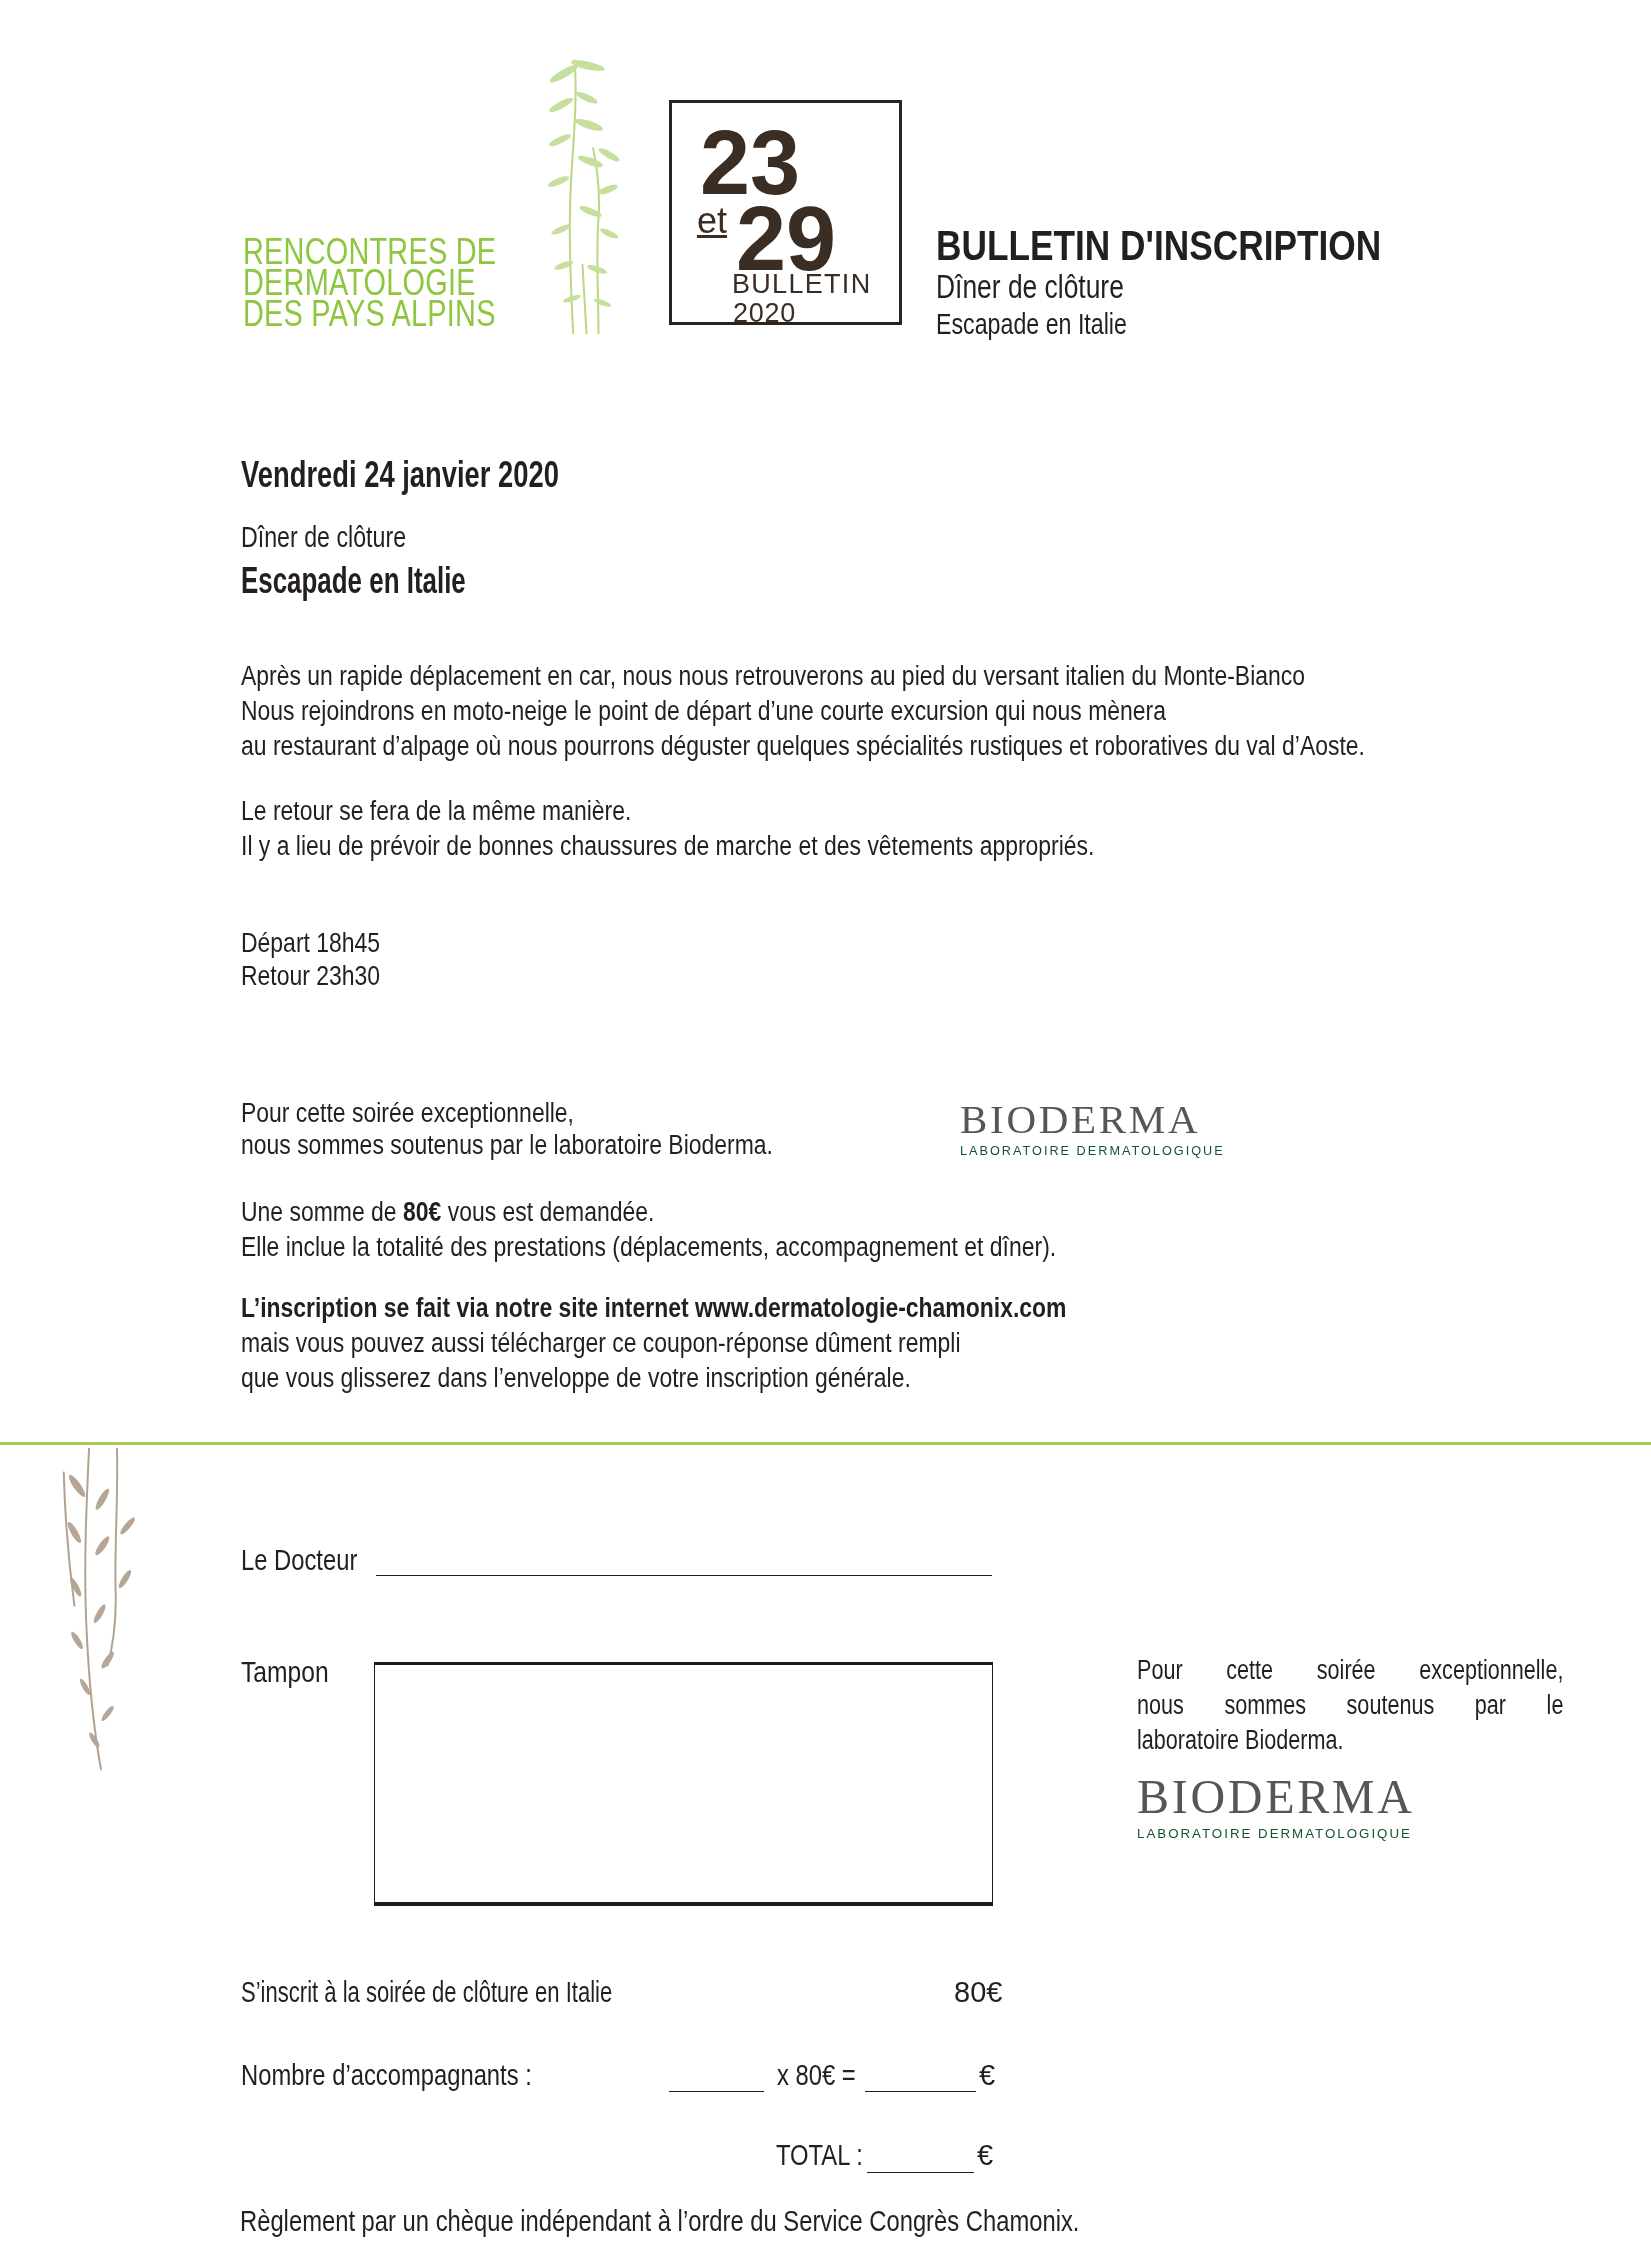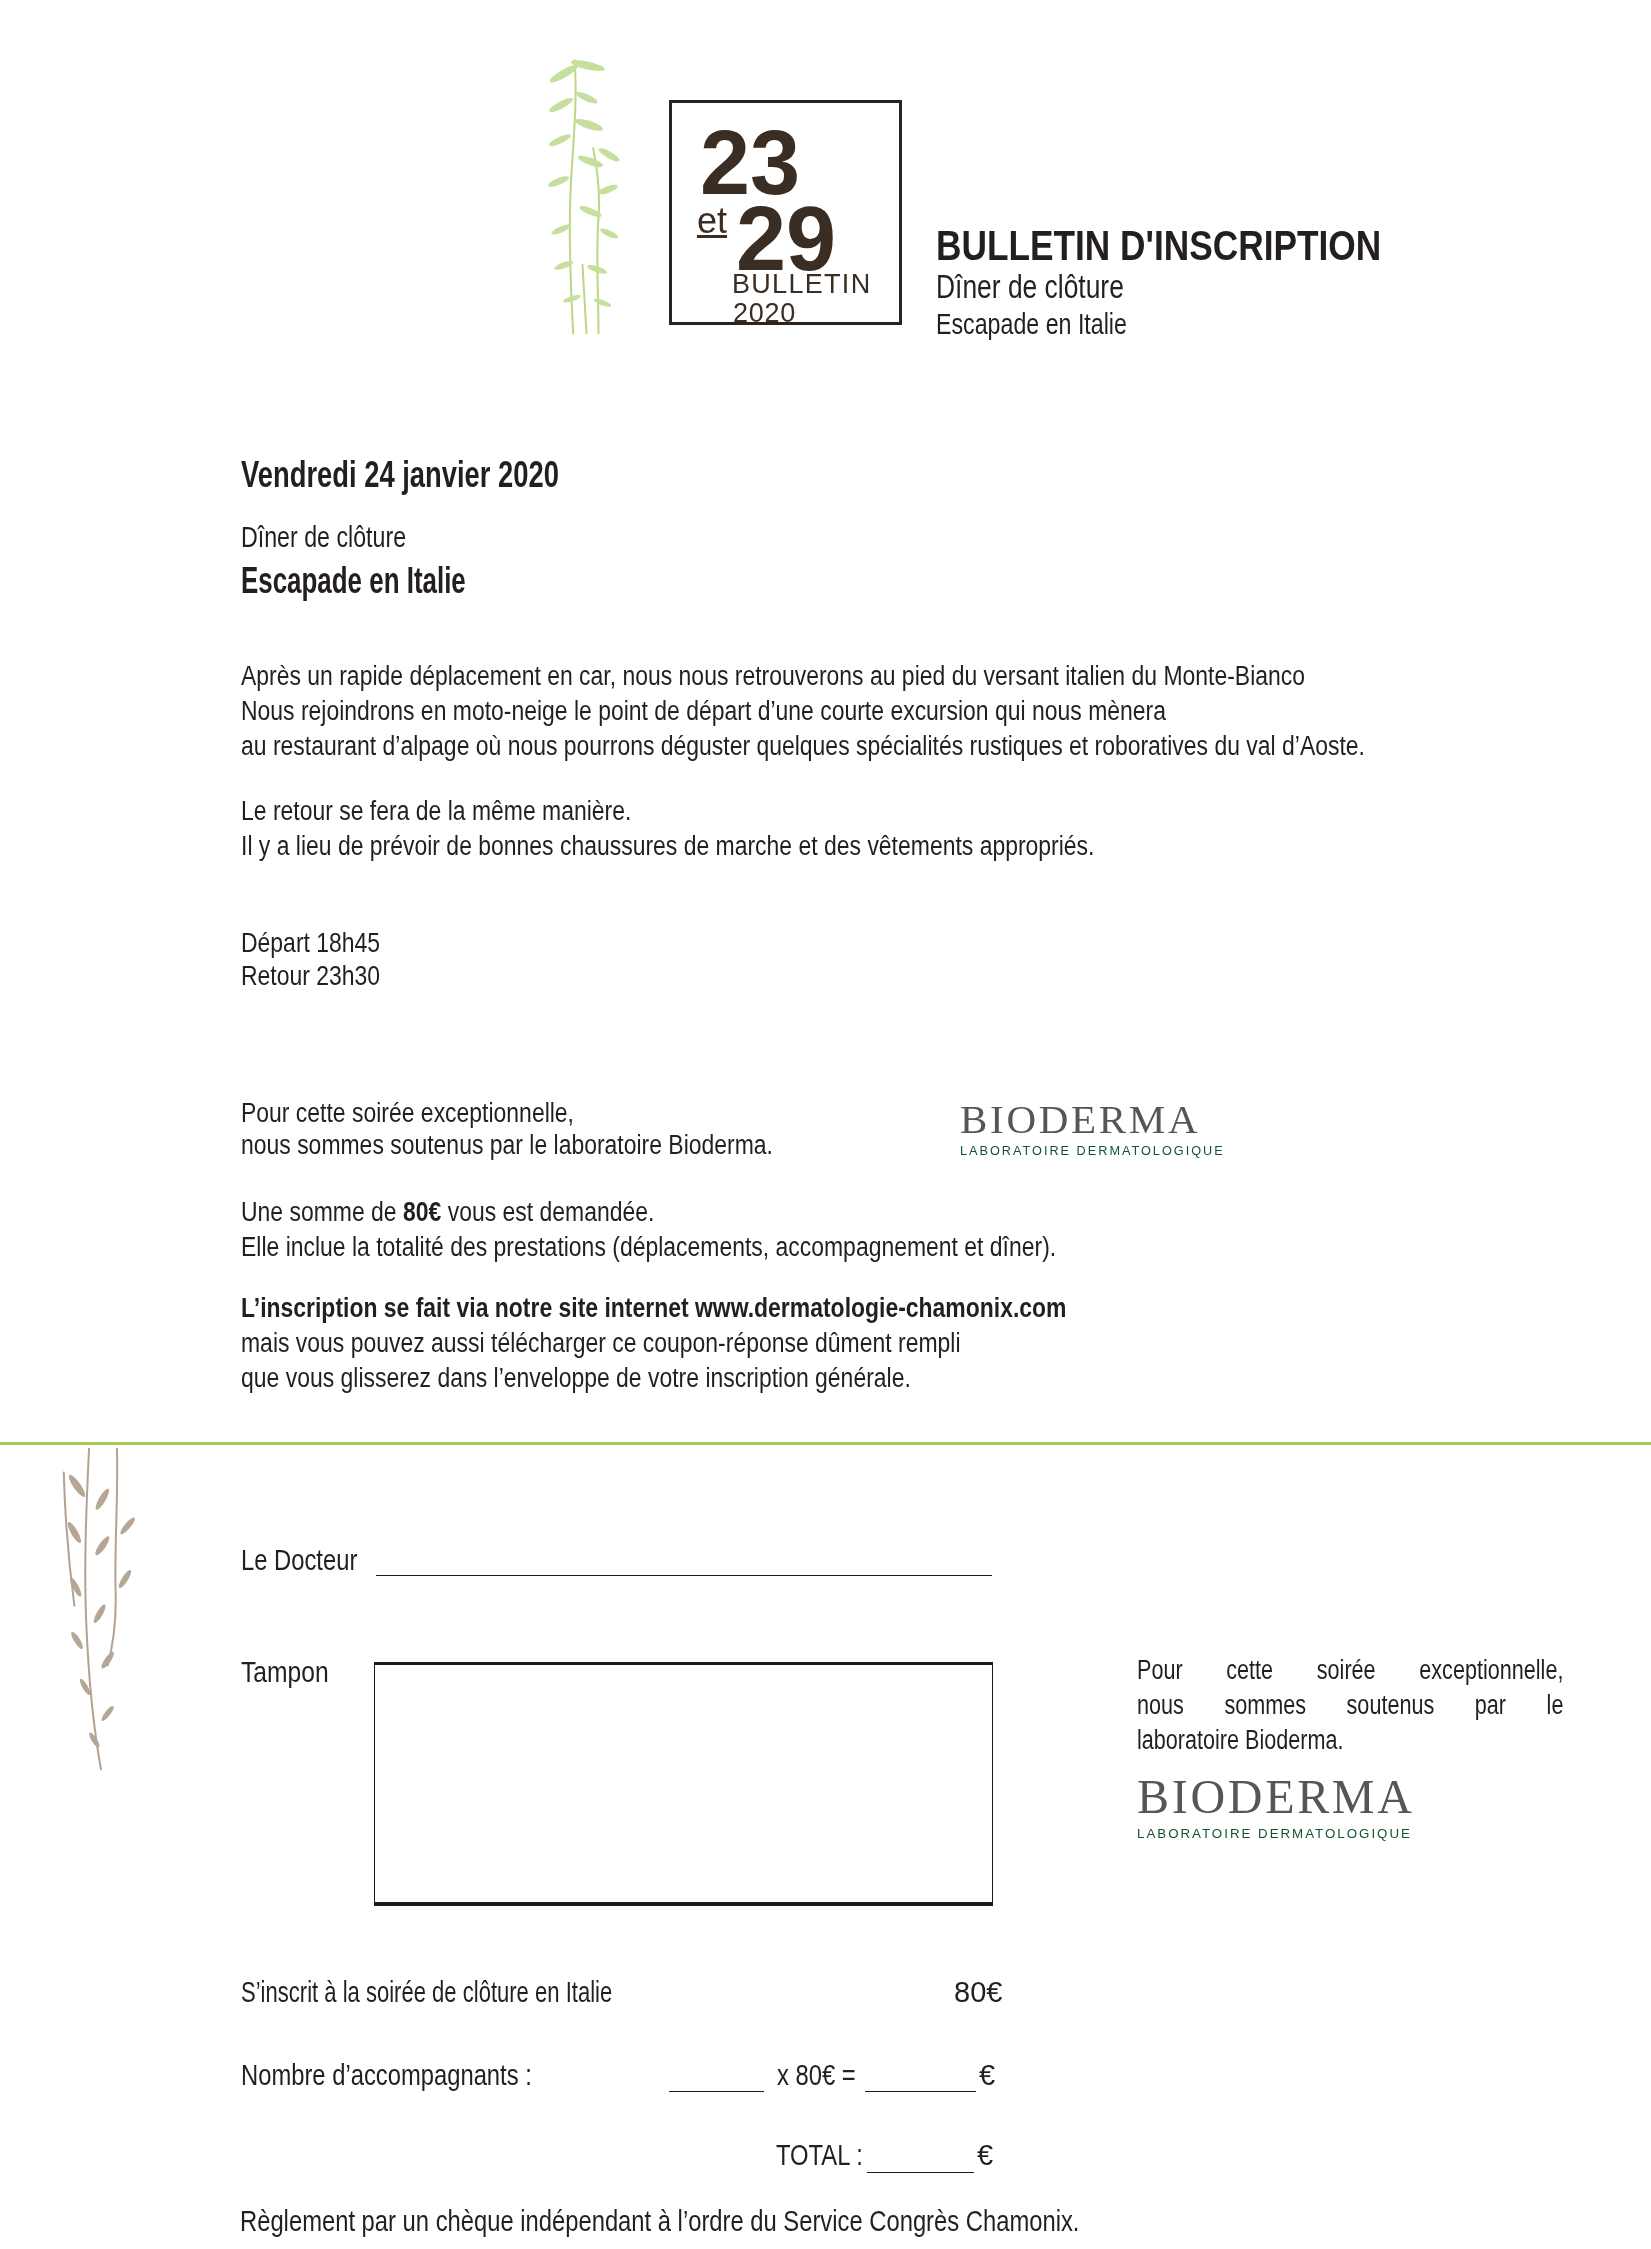--- a/index.html
+++ b/index.html
@@ -57,20 +57,27 @@
   }
   .note{font-size:27px;line-height:35px;width:533px;}
   .note .just{text-align:justify;text-align-last:justify;}
 </style>
 </head>
 <body>
 
 <div class="page">
 
 
+  <div class="abs" style="left:243px;top:236px;">
+    <div class="cx event-name green" style="transform:scaleX(0.78);">
+      <div>RENCONTRES DE</div>
+      <div>DERMATOLOGIE</div>
+      <div>DES PAYS ALPINS</div>
+    </div>
+  </div>
 
   <svg class="abs" style="left:529px;top:55px;" width="97" height="281" viewBox="0 0 145 422">
     <g fill="none" stroke="#b9d884" stroke-width="3" stroke-linecap="round">
       <path d="M66 418 C62 340 58 250 64 170 C68 110 72 55 68 8"></path>
       <path d="M104 418 C104 360 100 300 104 245 C107 205 102 170 96 140"></path>
       <path d="M86 418 C84 385 82 350 80 315"></path>
     </g>
     <g fill="#c6df9d">
       <ellipse cx="52" cy="28" rx="24" ry="6" transform="rotate(-30 52 28)"></ellipse>
       <ellipse cx="88" cy="16" rx="26" ry="6" transform="rotate(12 88 16)"></ellipse>

